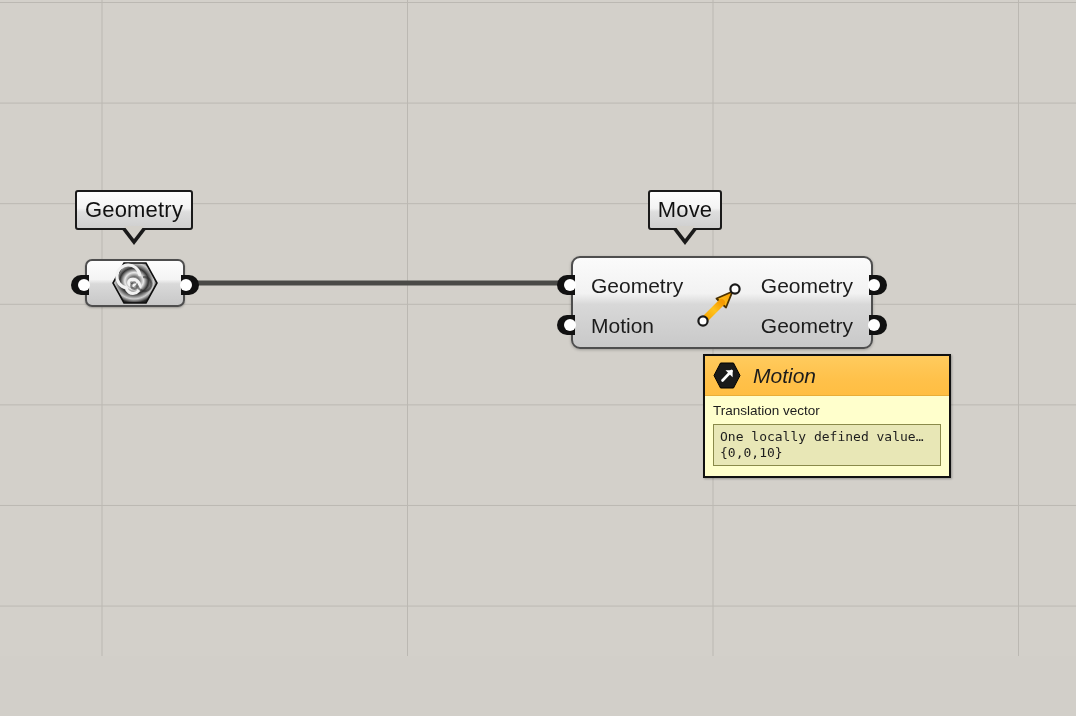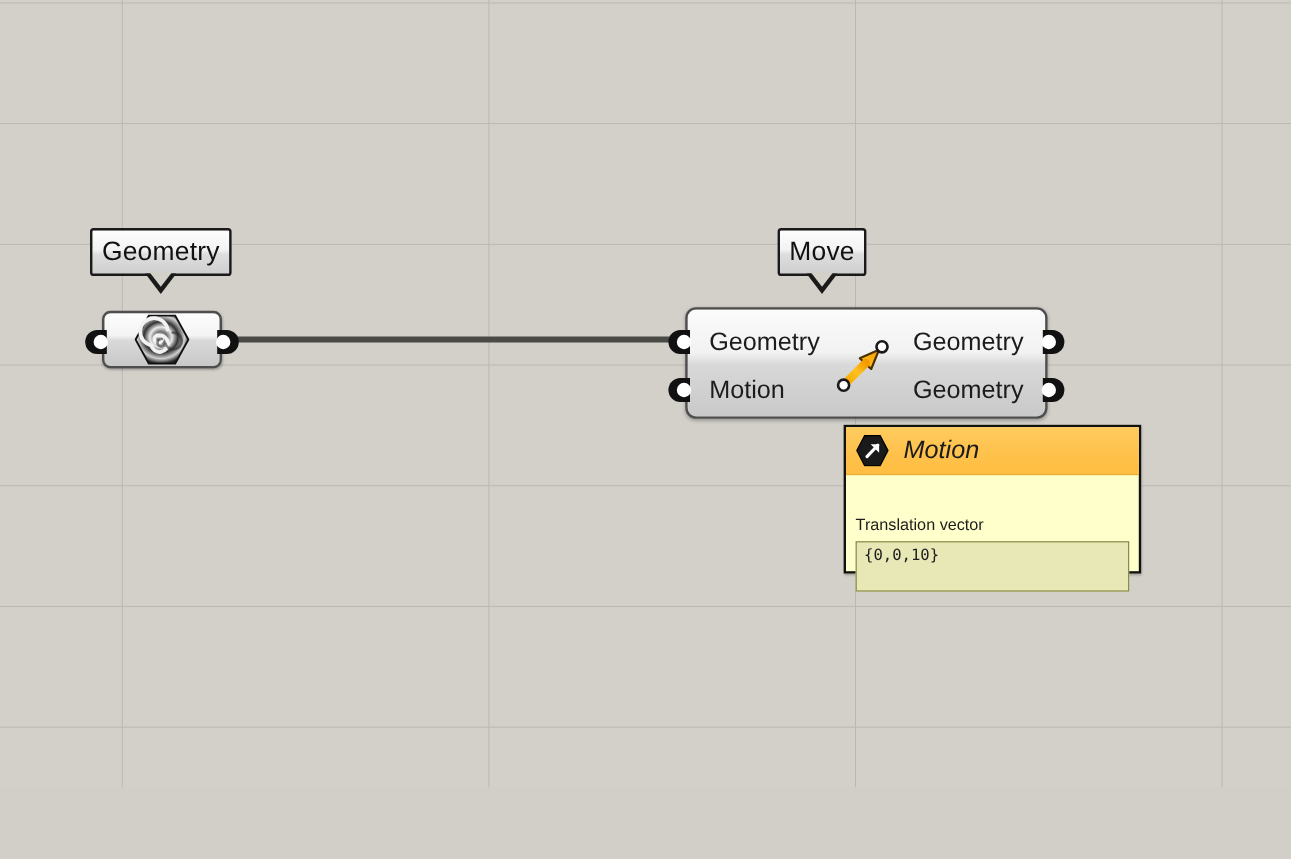--- a/index.html
+++ b/index.html
@@ -103,21 +103,21 @@
     border:2px solid #111;box-sizing:border-box;background:#ffffcc;
     box-shadow:1px 1px 2px rgba(0,0,0,.28);
   }
   #tt-header{
     height:40px;background:linear-gradient(to bottom,#ffcb5e 0%,#ffc14a 60%,#ffbe42 100%);
     border-bottom:1px solid #e8ae39;
     display:flex;align-items:center;padding-left:8px;box-sizing:border-box;
   }
   #tt-title{font-size:21px;font-style:italic;color:#1b1b1b;margin-left:12px;line-height:1;}
   #tt-sub{
-    padding:8px 0 6px 8px;font-size:13.5px;color:#1d1d1d;line-height:1;margin-top:27px;
+    padding:8px 0 6px 8px;font-size:13.5px;color:#1d1d1d;line-height:1;
   }
   #tt-value{
     margin:0 8px;border:1px solid #8a8a4a;background:#e8e7b6;
     padding:4px 6px 6px 6px;box-sizing:border-box;
     font-family:"DejaVu Sans Mono","Liberation Mono",monospace;
     font-size:13px;color:#1d1d1d;line-height:1.25;
     height:42px;overflow:hidden;
   }
   #tt-value div{white-space:nowrap;}
 </style>
@@ -218,17 +218,18 @@
     <div id="tt-header">
       <svg width="28" height="27" viewBox="0 0 28 27">
         <polygon points="7.5,1 20.5,1 27,13.5 20.5,26 7.5,26 1,13.5" fill="#1a1a1a" stroke="#000000" stroke-width="1"></polygon>
         <path d="M9.5 18.5 L18.5 9" stroke="#ffffff" stroke-width="2.6" stroke-linecap="round"></path>
         <path d="M12.5 8.2 L19.6 8.2 L19.6 15.3 Z" fill="#ffffff"></path>
       </svg>
       <span id="tt-title">Motion</span>
     </div>
     <div id="tt-sub">Translation vector</div>
     <div id="tt-value">
+      <div>One locally defined value…</div>
       <div>{0,0,10}</div>
     </div>
   </div>
 
 </div>
 
 </body></html>

